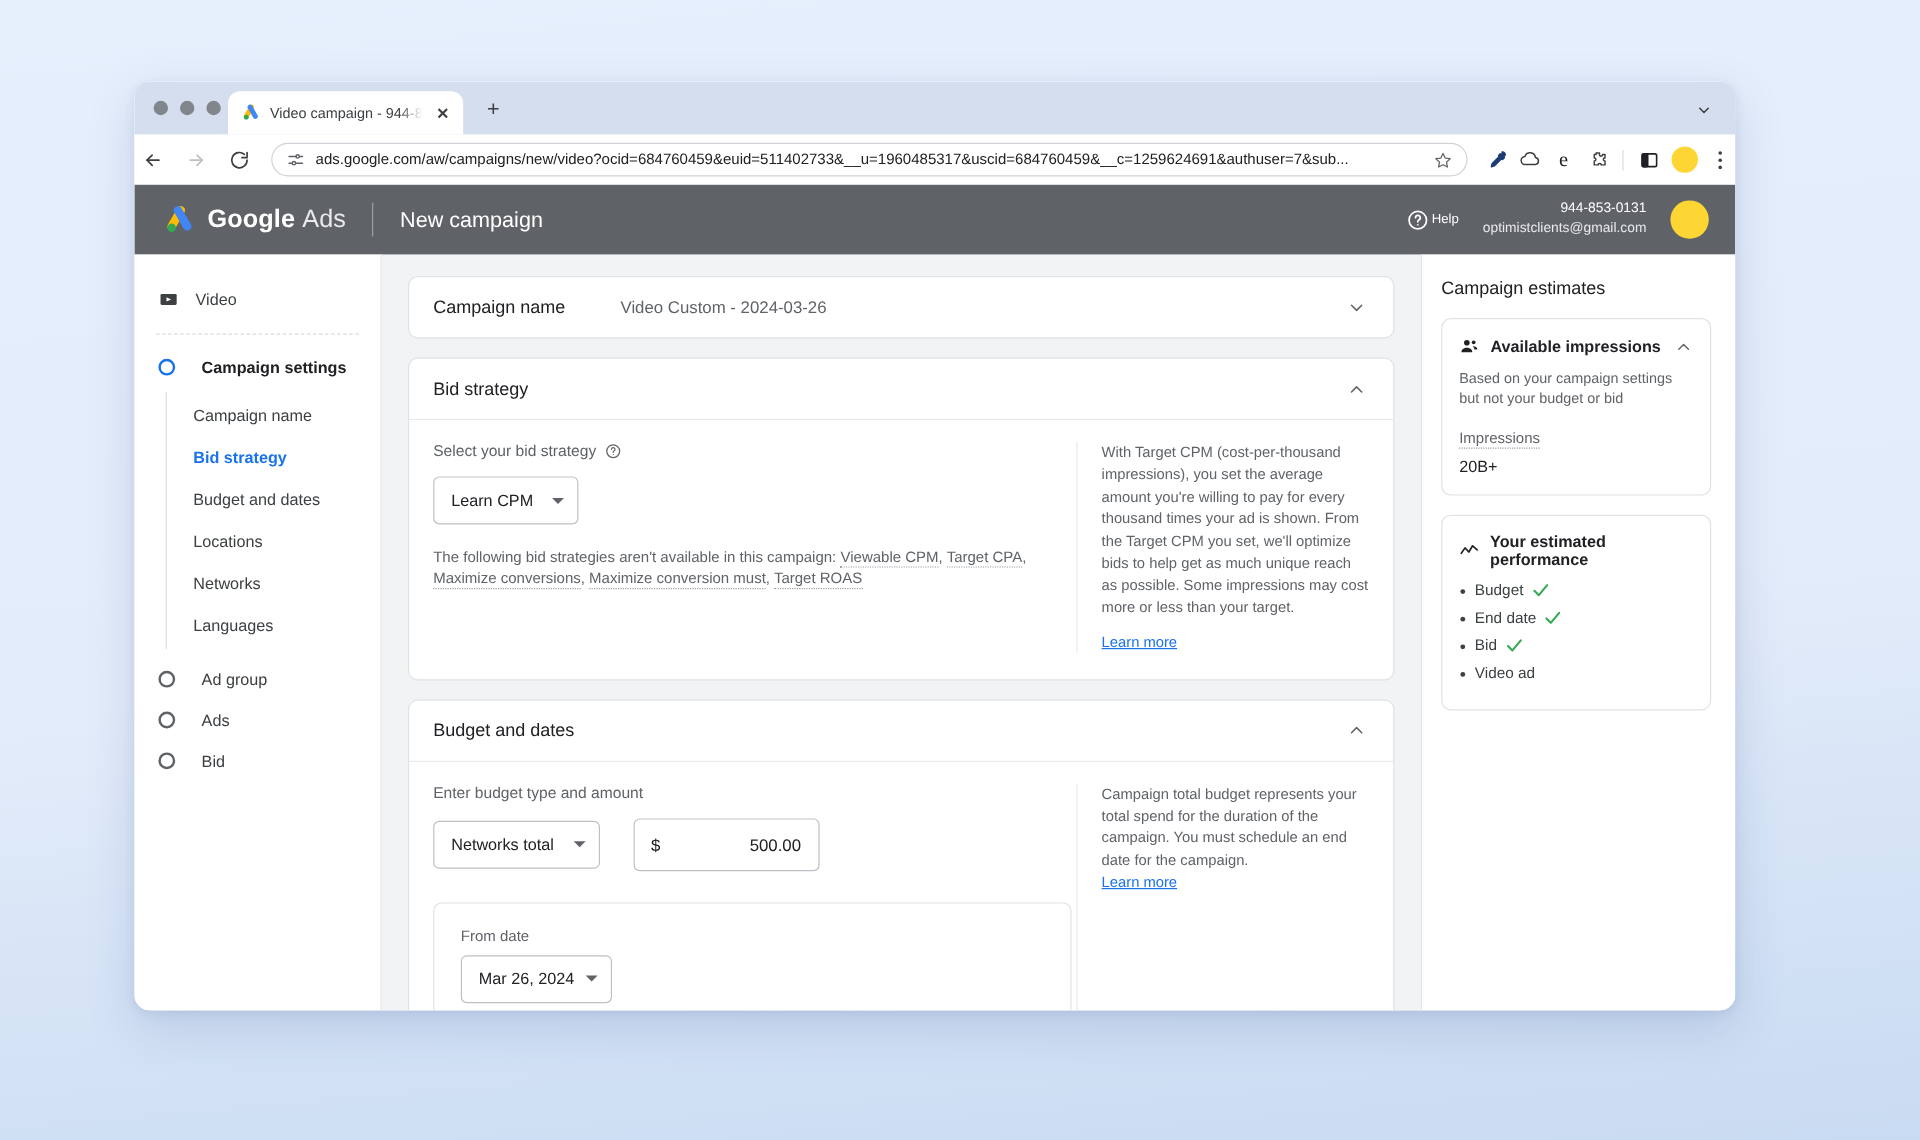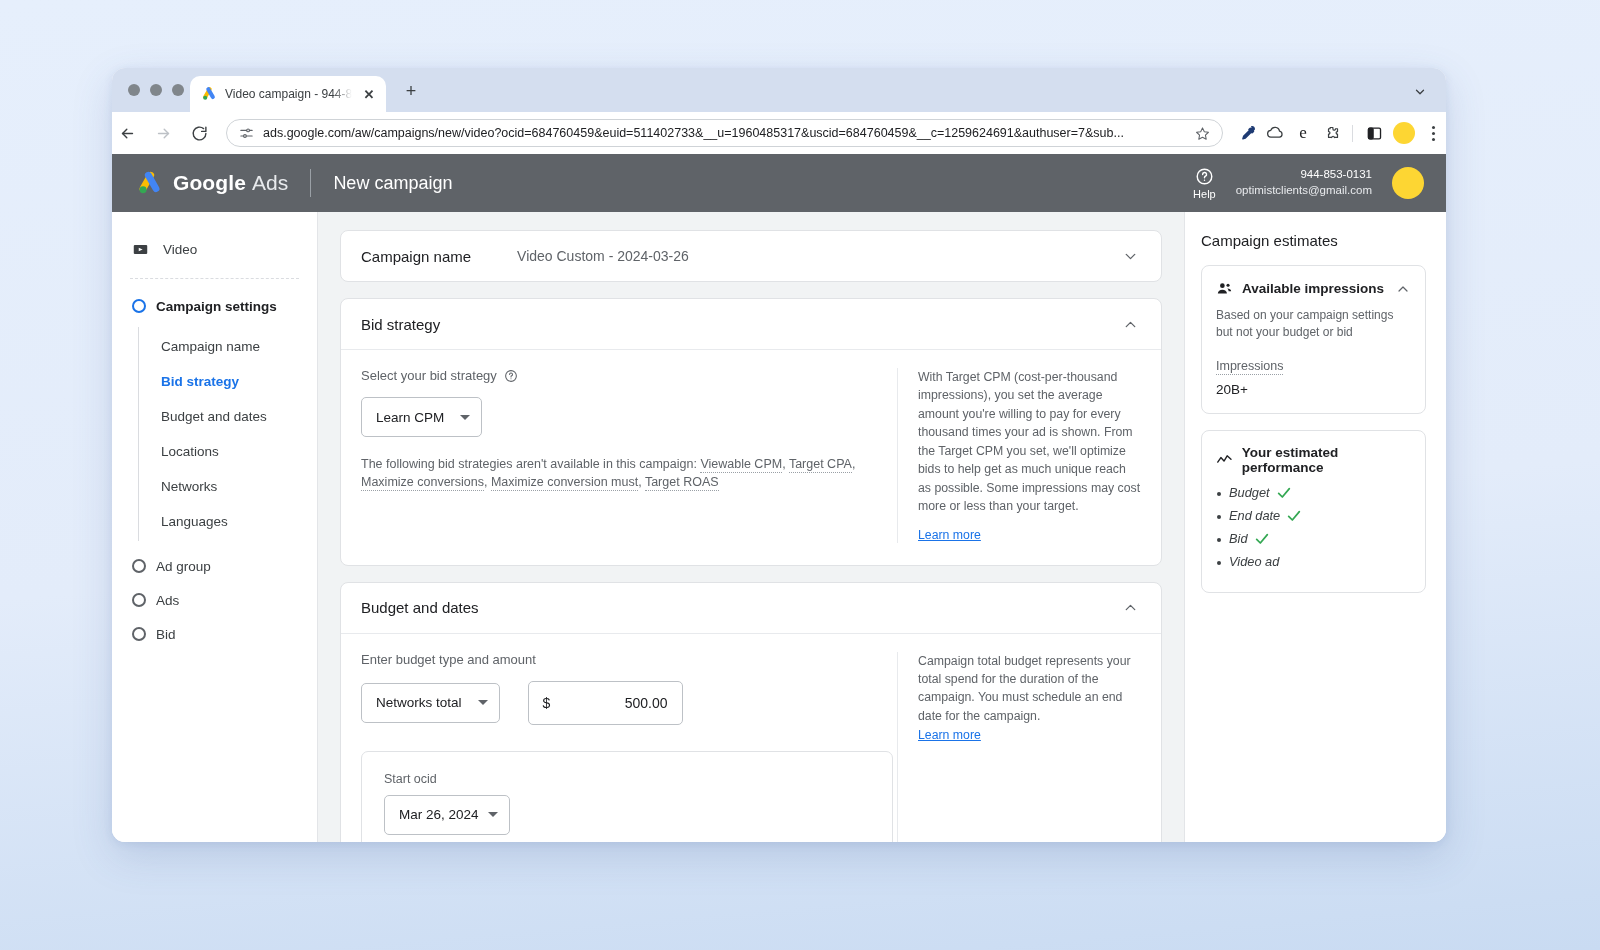--- a/index.html
+++ b/index.html
@@ -205,21 +205,21 @@
   }
   .header-right {
     margin-left: auto;
     display: flex;
     align-items: center;
     padding-right: 22px;
     gap: 20px;
   }
   .help-btn {
     display: flex;
-    flex-direction: column;
+    flex-direction: row;
     align-items: center;
     gap: 2px;
     color: #ffffff;
   }
   .help-label { font-size: 11px; color: #ffffff; }
   .acct-block {
     text-align: right;
     line-height: 1.35;
   }
   .acct-id { font-size: 11.5px; color: #ffffff; }
@@ -257,21 +257,21 @@
     color: #3c4043;
   }
   .nav-hr {
     border: none;
     border-top: 1px dashed #dadce0;
     margin: 12px 18px 10px 18px;
   }
   .nav-step {
     display: flex;
     align-items: center;
-    gap: 10px;
+    gap: 22px;
     padding-left: 20px;
     height: 34px;
     font-size: 13.5px;
     color: #3c4043;
   }
   .nav-step.active { font-weight: bold; color: #202124; }
   .step-circle {
     width: 14px; height: 14px;
     border-radius: 50%;
     border: 2px solid #5f6368;
@@ -486,21 +486,21 @@
     color: #5f6368;
     border-bottom: 1px dotted #9aa0a6;
     display: inline-block;
     padding-bottom: 1px;
     margin-bottom: 7px;
   }
   .metric-value {
     font-size: 13.5px;
     color: #202124;
   }
-  .est-list { list-style: none; margin-top: 2px; font-style: italic; }
+  .est-list { list-style: none; margin-top: 2px; }
   .est-list li {
     font-size: 12.8px;
     color: #3c4043;
     display: flex;
     align-items: center;
     gap: 6px;
     margin-bottom: 7px;
     position: relative;
     padding-left: 13px;
   }
@@ -769,21 +769,21 @@
                   <span>Networks total</span>
                   <span class="caret"></span>
                 </div>
                 <div class="amount-box">
                   <span class="cur">$</span>
                   <span class="val">500.00</span>
                 </div>
               </div>
 
               <div class="date-panel">
-                <div class="small-label">Start ocid</div>
+                <div class="small-label">From date</div>
                 <div class="date-dropdown">
                   <span>Mar 26, 2024</span>
                   <span class="caret"></span>
                 </div>
 
                 
                 
               </div>
             </div>
             <div class="cb-right">

